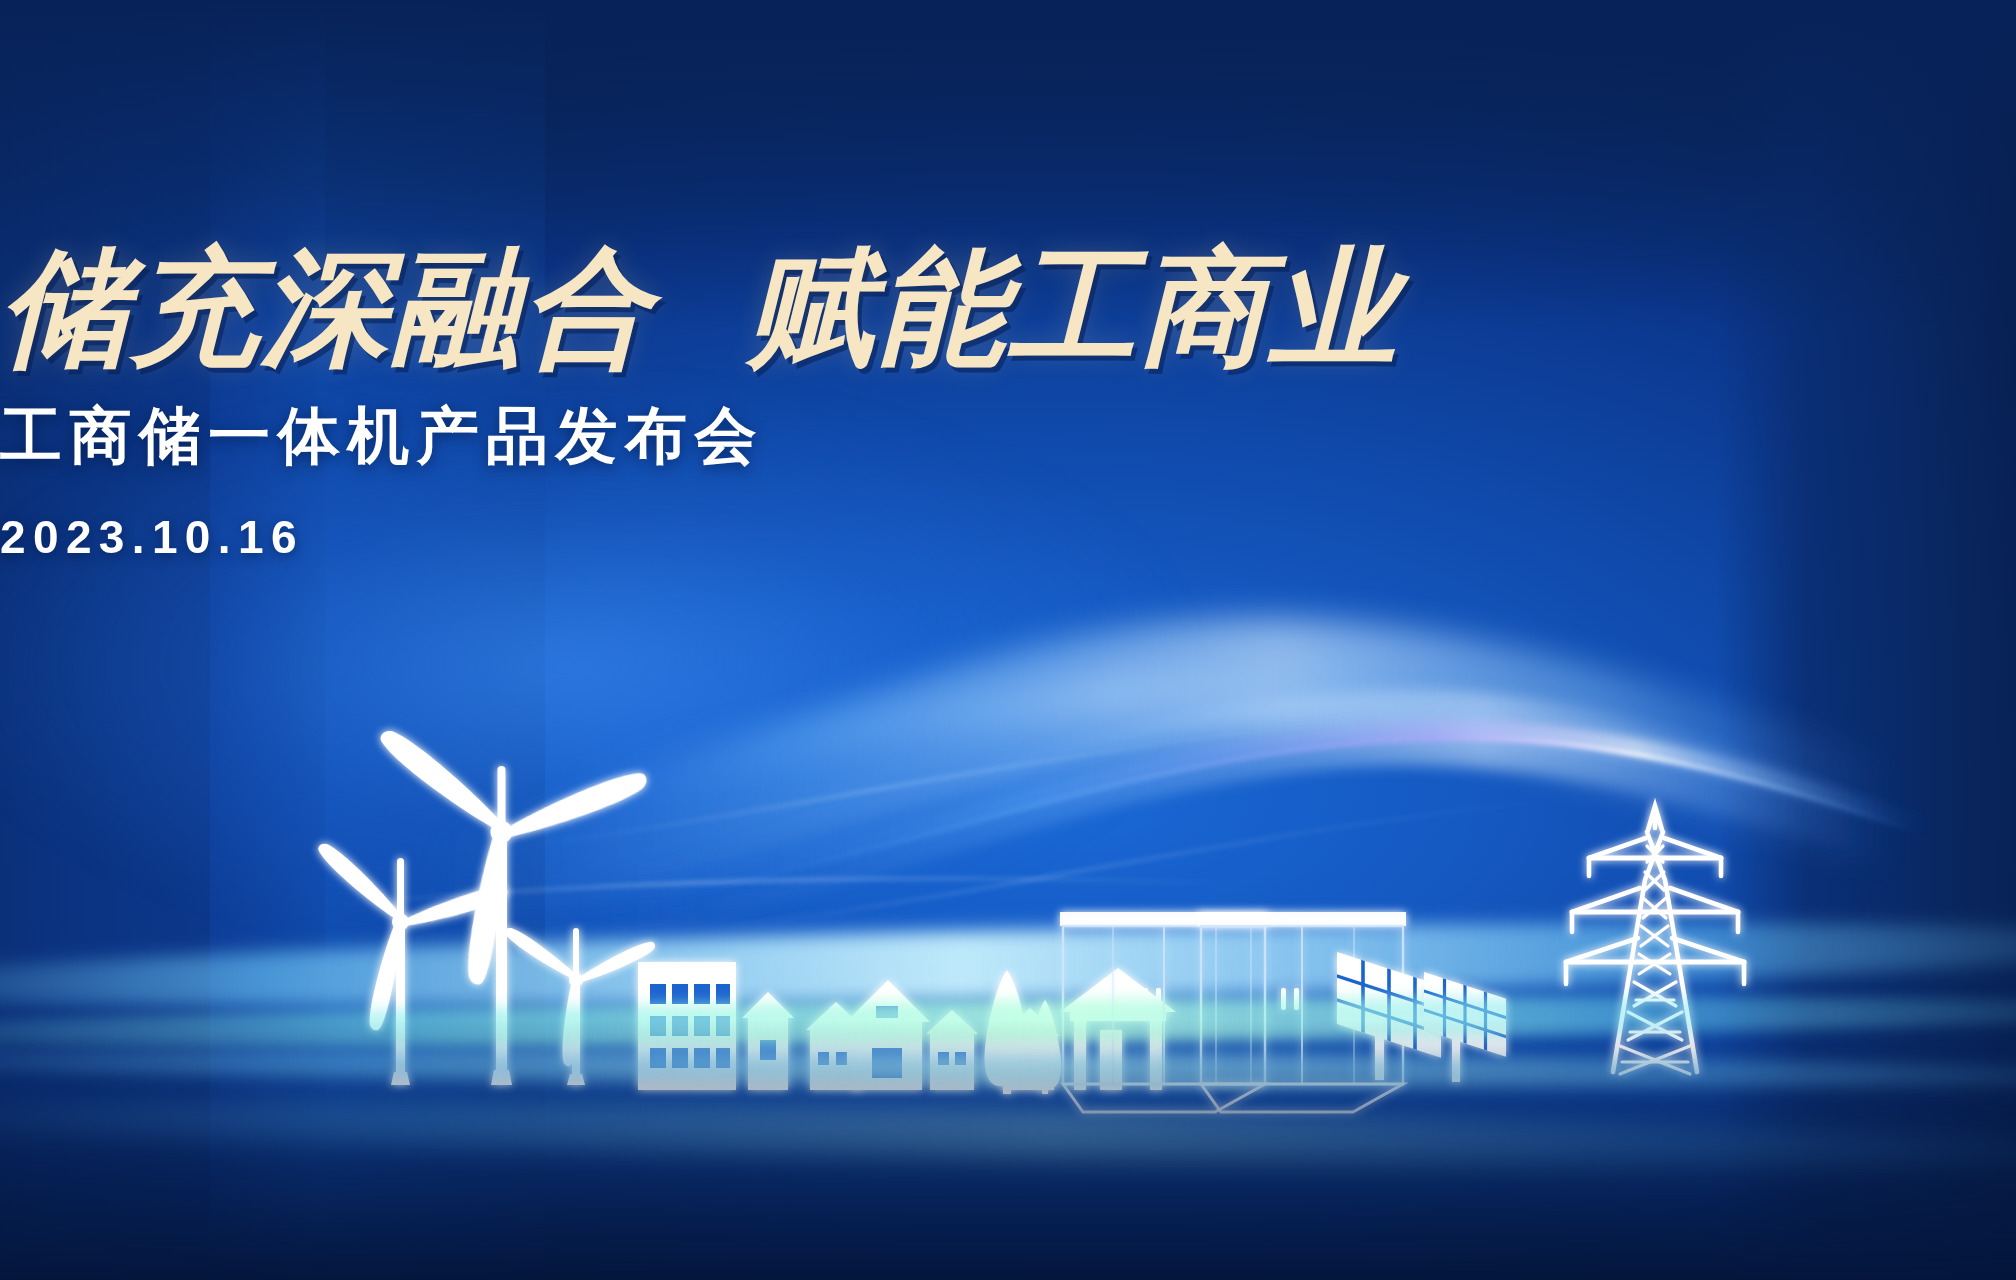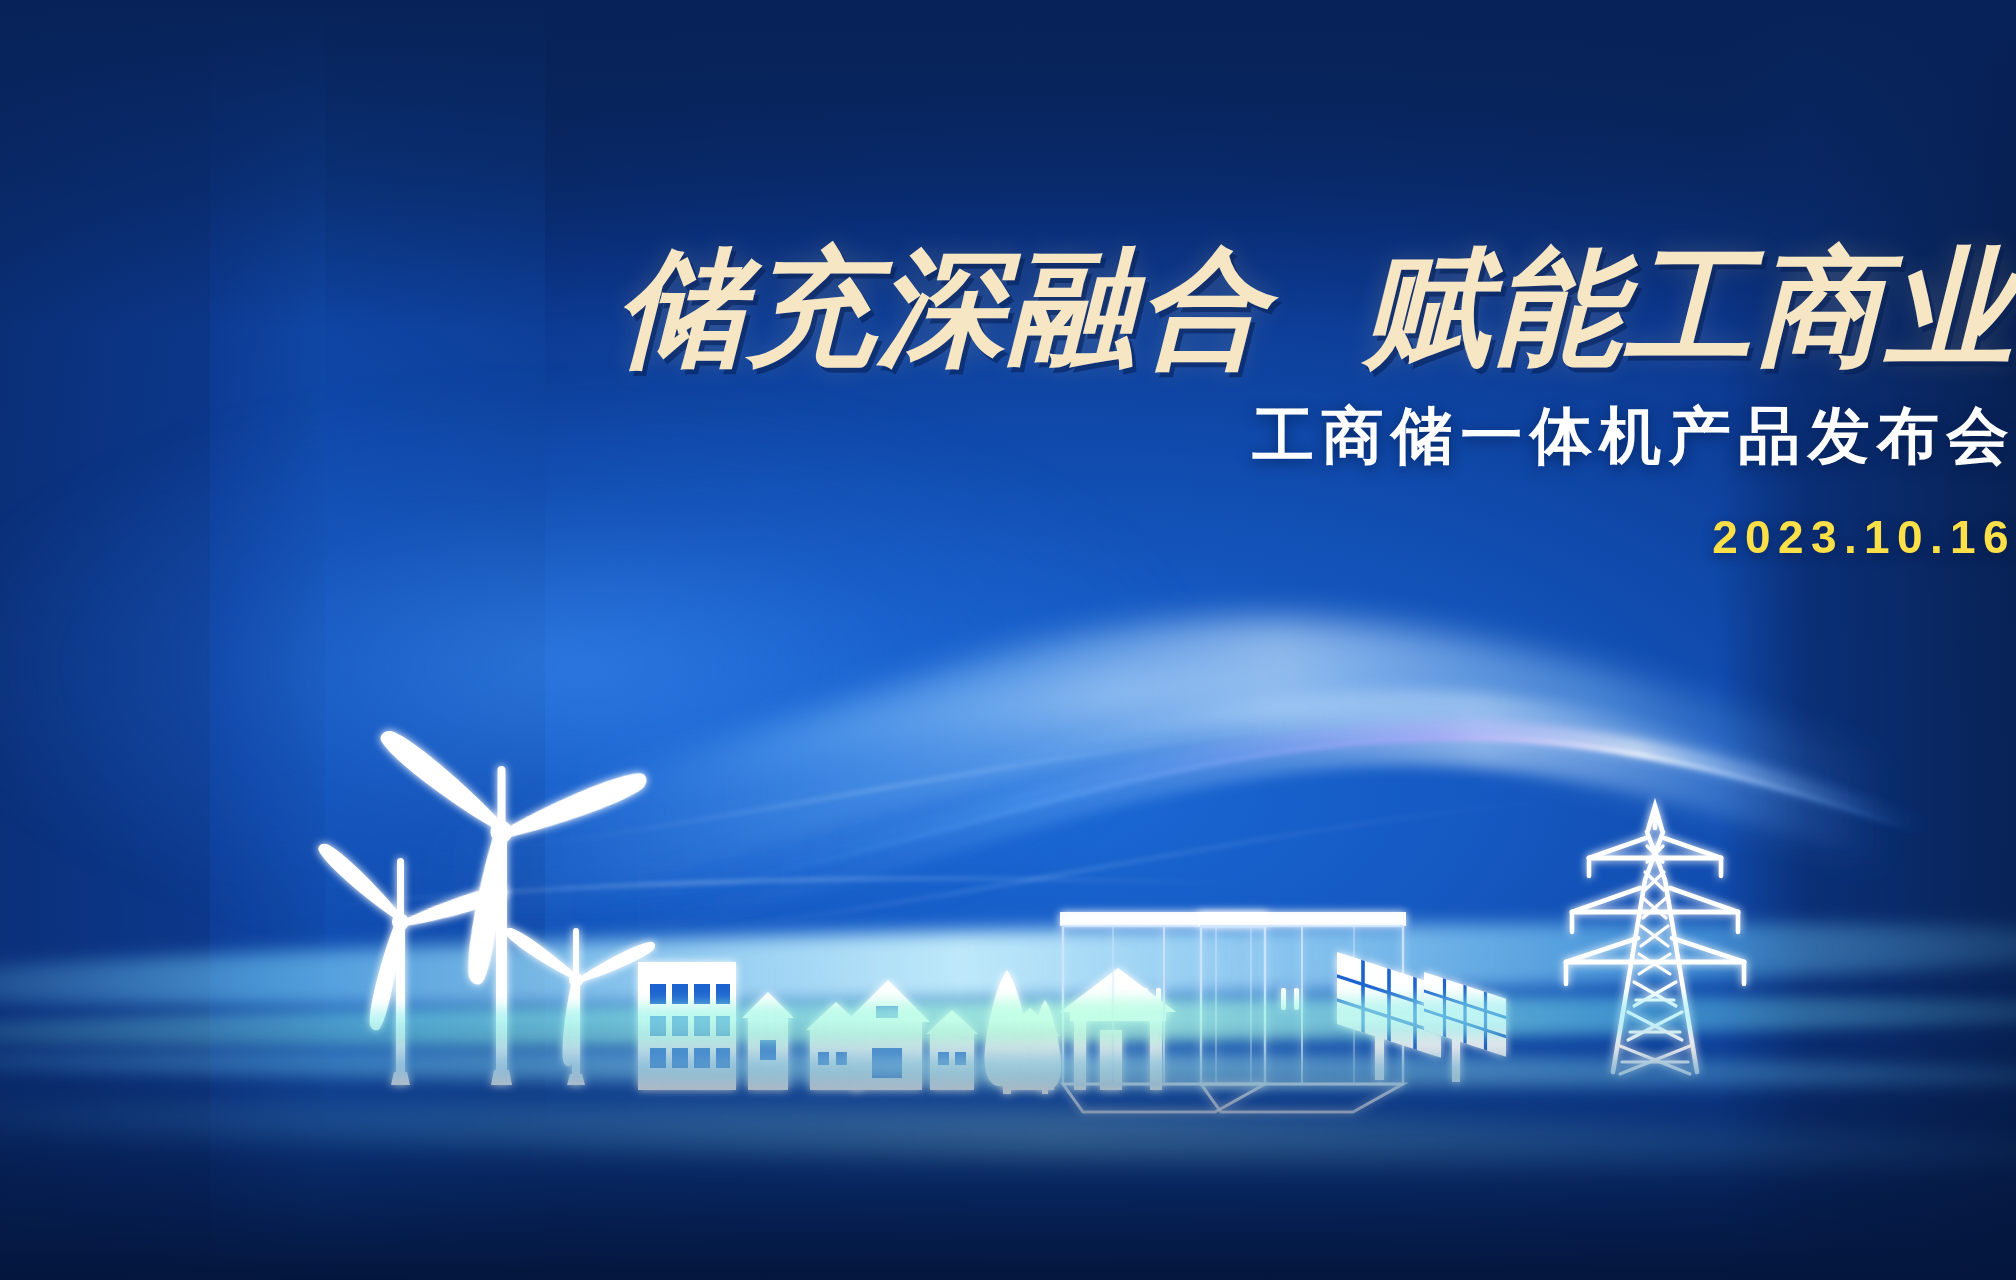--- a/index.html
+++ b/index.html
@@ -84,42 +84,42 @@
     background:linear-gradient(90deg,rgba(40,140,235,0) 0%,rgba(90,185,255,.42) 25%,rgba(150,225,255,.55) 52%,rgba(90,185,255,.35) 78%,rgba(40,140,235,0) 100%);
     filter:blur(12px); transform:rotate(1deg);
   }
 
   
   .scene{ position:absolute; left:0; top:0; width:2016px; height:1280px; }
   .scene svg{ display:block; }
 
   
   .textblock{
-    position:absolute; left:0; right:0; top:240px; text-align:right;
+    position:absolute; left:0; right:0; top:240px; text-align:left;
     z-index:40;
   }
   .main-title{
     font-size:128px; line-height:1.06; font-weight:bold;
     color:#f7e6c4;
     letter-spacing:.02em;
     font-style:italic;
     text-shadow: 4px 5px 0 rgba(4,30,84,.55), 0 0 26px rgba(255,220,150,.18);
     white-space:pre;
     font-family:"DejaVu Sans","Liberation Sans",sans-serif;
   }
   .sub-title{
     margin-top:18px;
     font-size:62px; font-weight:bold; color:#ffffff;
     letter-spacing:.12em;
     text-shadow:0 3px 14px rgba(3,24,70,.65);
     font-family:"DejaVu Sans","Liberation Sans",sans-serif;
   }
   .date-line{
     margin-top:32px;
-    font-size:46px; font-weight:bold; color:#fde047;
+    font-size:46px; font-weight:bold; color:#ffffff;
     letter-spacing:.16em;
     text-shadow:0 3px 12px rgba(3,24,70,.6);
     font-family:"Liberation Sans","DejaVu Sans",sans-serif;
   }
 </style>
 </head>
 <body>
 
 <div id="stage">
 

